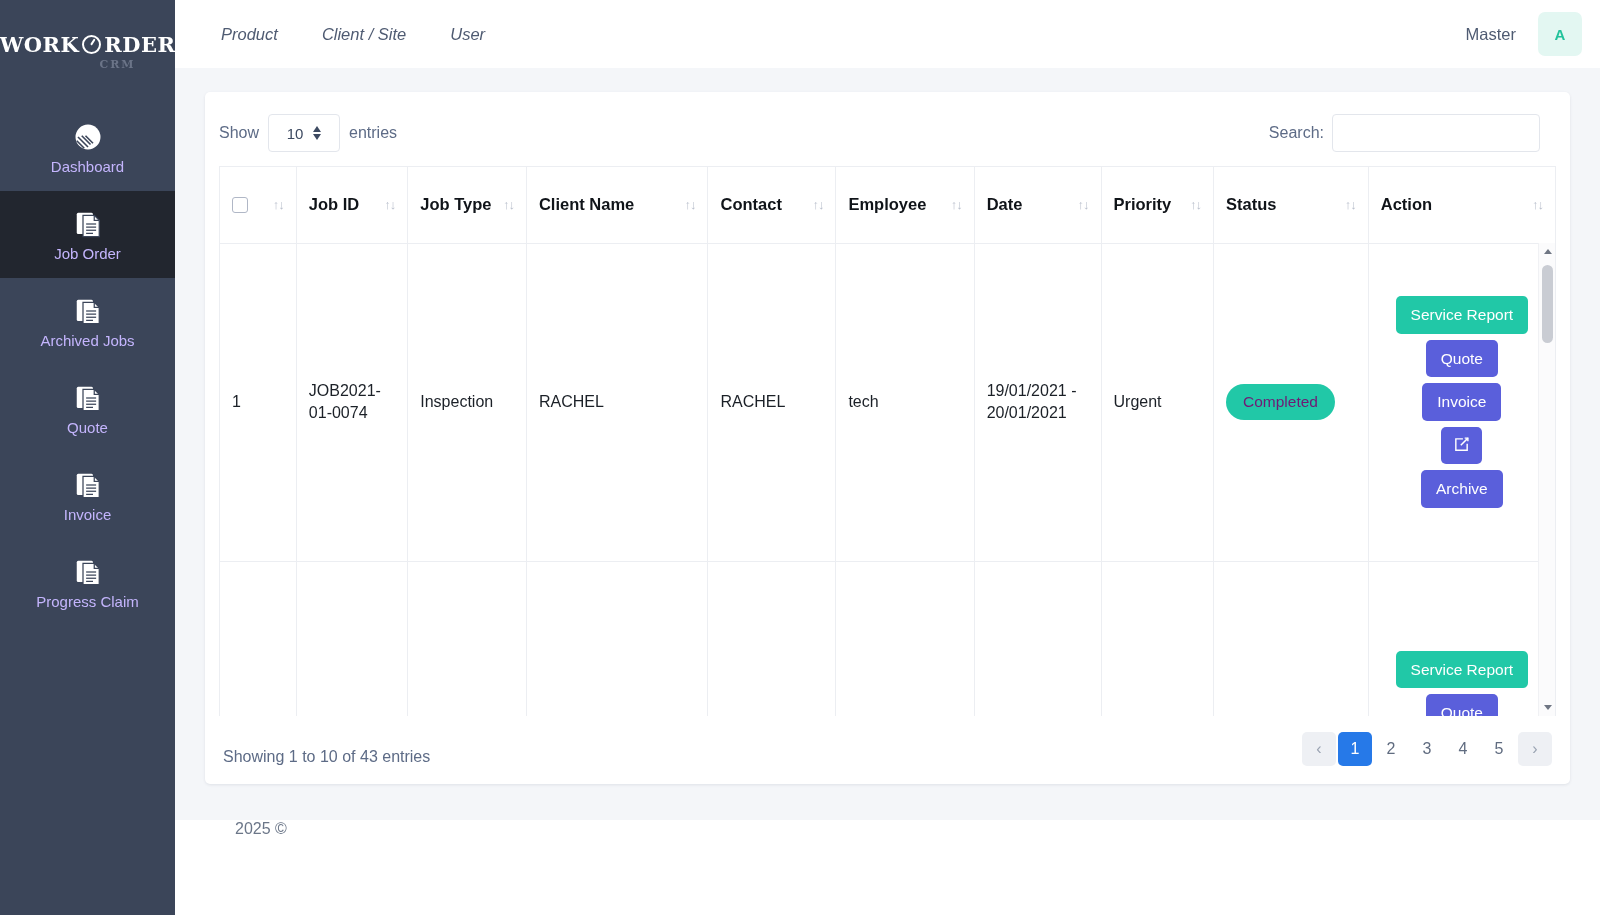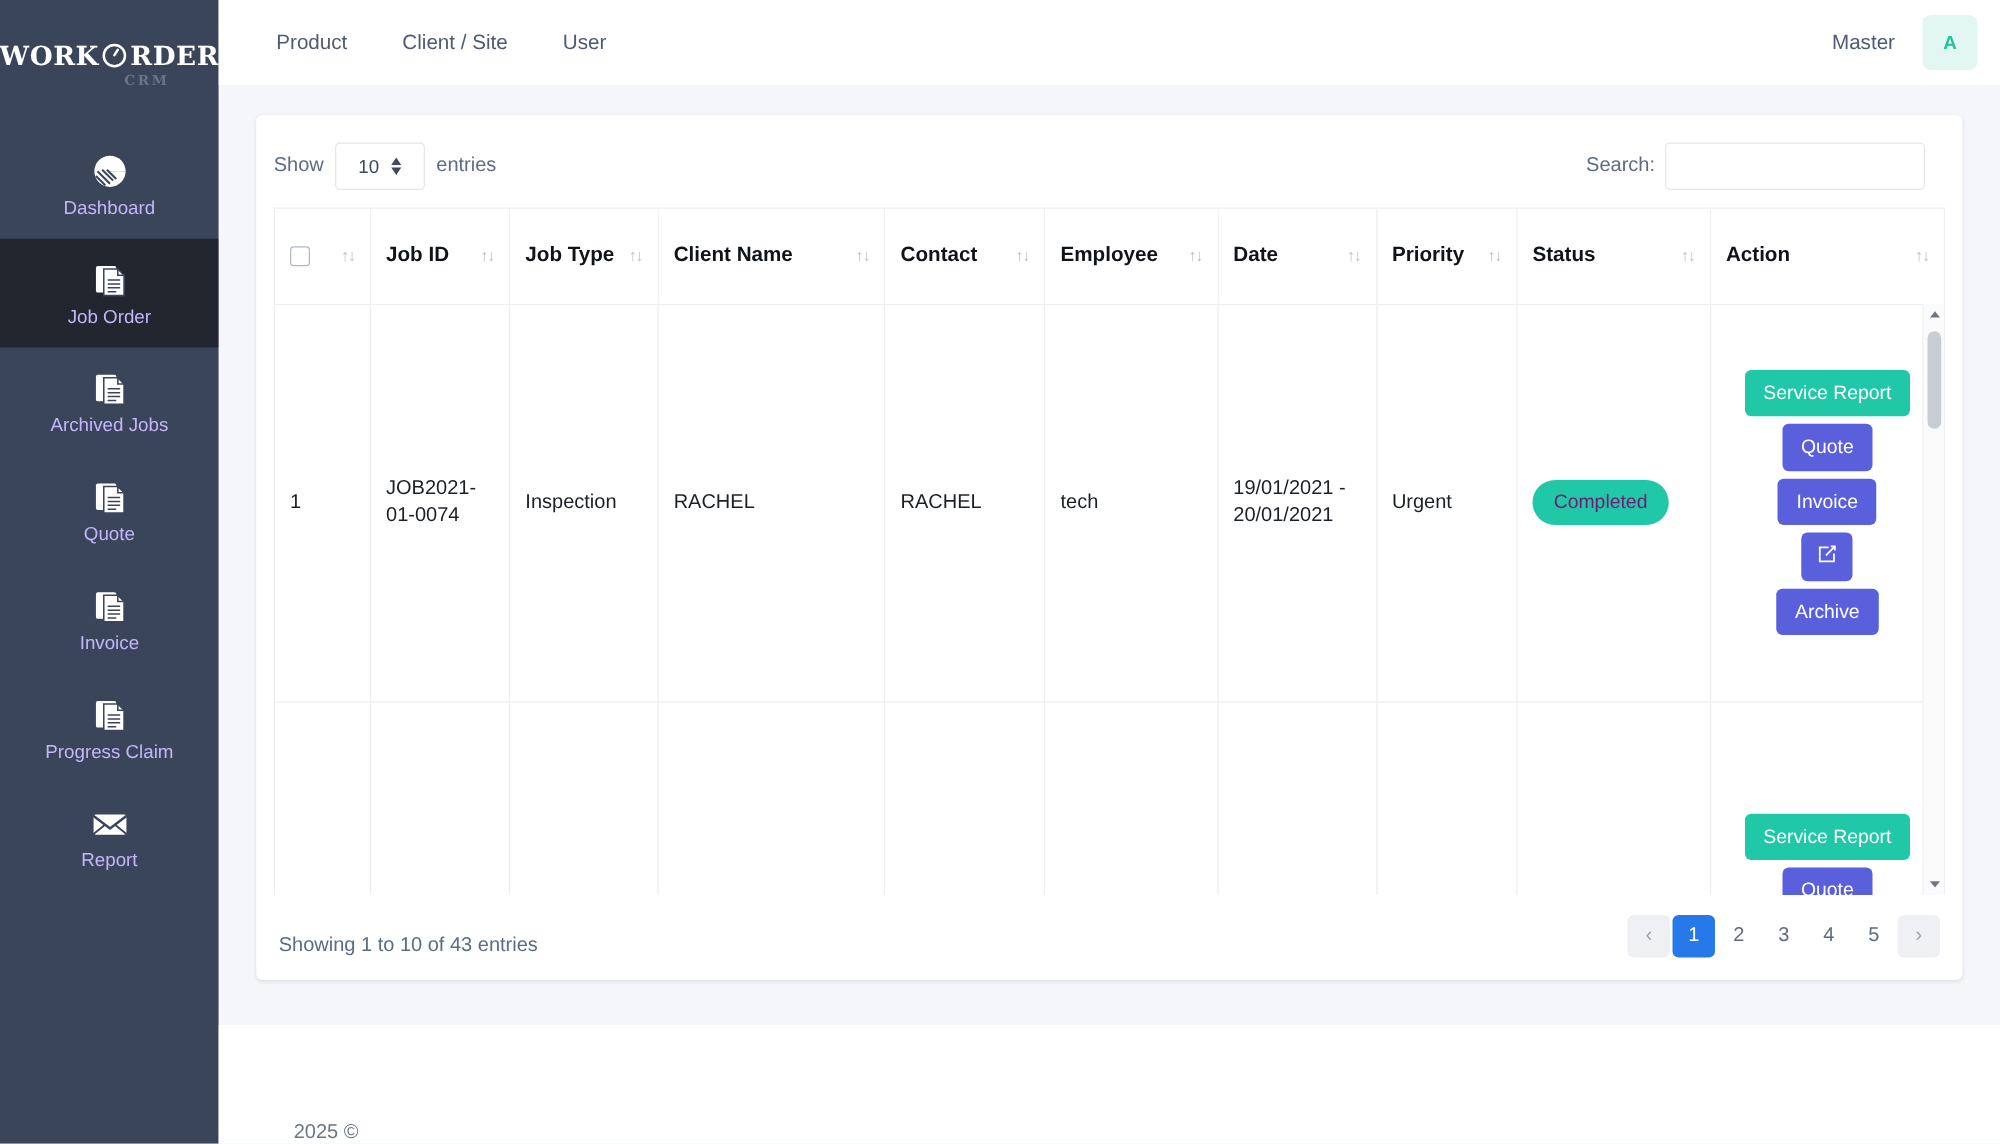--- a/index.html
+++ b/index.html
@@ -81,20 +81,21 @@
   .topbar {
     height: 68px; background: #ffffff;
     display: flex; align-items: center;
     padding: 0 18px 0 46px;
     flex: 0 0 68px;
   }
   .topnav { display: flex; align-items: center; gap: 44px; }
   .topnav-link {
     font-size: 16.5px; color: #4f5b72; cursor: pointer;
     text-decoration: none;
+    font-style: italic;
   }
   .topbar-right { margin-left: auto; display: flex; align-items: center; gap: 22px; }
   .master-label { font-size: 16.5px; color: #4f5b72; }
   .avatar {
     width: 44px; height: 44px;
     background: #e3f7f2; border-radius: 7px;
     display: flex; align-items: center; justify-content: center;
     color: #21c29b; font-size: 15px; font-weight: bold;
     cursor: pointer;
   }
@@ -243,21 +244,21 @@
     border-radius: 5px; cursor: pointer;
     background: transparent; border: none;
     font-family: "Liberation Sans", sans-serif;
     padding: 0 11px;
   }
   .page-btn.active { background: #2679e8; color: #ffffff; }
   .page-btn.nav-arrow { background: #eef0f4; color: #9aa3b2; padding: 0 10px; }
 
   .page-footer {
     height: 95px; background: #ffffff;
-    display: flex; align-items: flex-end;
+    display: flex; align-items: flex-start;
     padding-left: 60px;
     flex: 0 0 95px;
   }
   .copyright { font-size: 16px; color: #6b7688; }
 </style>
 </head>
 <body>
 
 <div class="app">
 
@@ -367,30 +368,20 @@
               <line x1="10.5" y1="12" x2="18.5" y2="12"></line>
               <line x1="10.5" y1="14.5" x2="18.5" y2="14.5"></line>
               <line x1="10.5" y1="17" x2="18.5" y2="17"></line>
               <line x1="10.5" y1="19.5" x2="16" y2="19.5"></line>
             </g>
           </svg>
         </span>
         <span class="nav-label">Progress Claim</span>
       </div>
 
-      <div class="nav-item">
-        <span class="nav-icon">
-          <svg viewBox="0 0 24 24" width="30" height="30">
-            <rect x="1.5" y="6" width="21" height="13" rx="1.5" fill="#ffffff"></rect>
-            <path d="M1.5 7 L12 15 L22.5 7" fill="none" stroke="#3b4559" stroke-width="1.6"></path>
-            <path d="M1.5 18.5 L9 12.5 M22.5 18.5 L15 12.5" fill="none" stroke="#3b4559" stroke-width="1.2"></path>
-          </svg>
-        </span>
-        <span class="nav-label">Report</span>
-      </div>
 
     </nav>
   </aside>
 
   <div class="main">
 
     <header class="topbar">
       <div class="topnav">
         <a class="topnav-link">Product</a>
         <a class="topnav-link">Client / Site</a>

